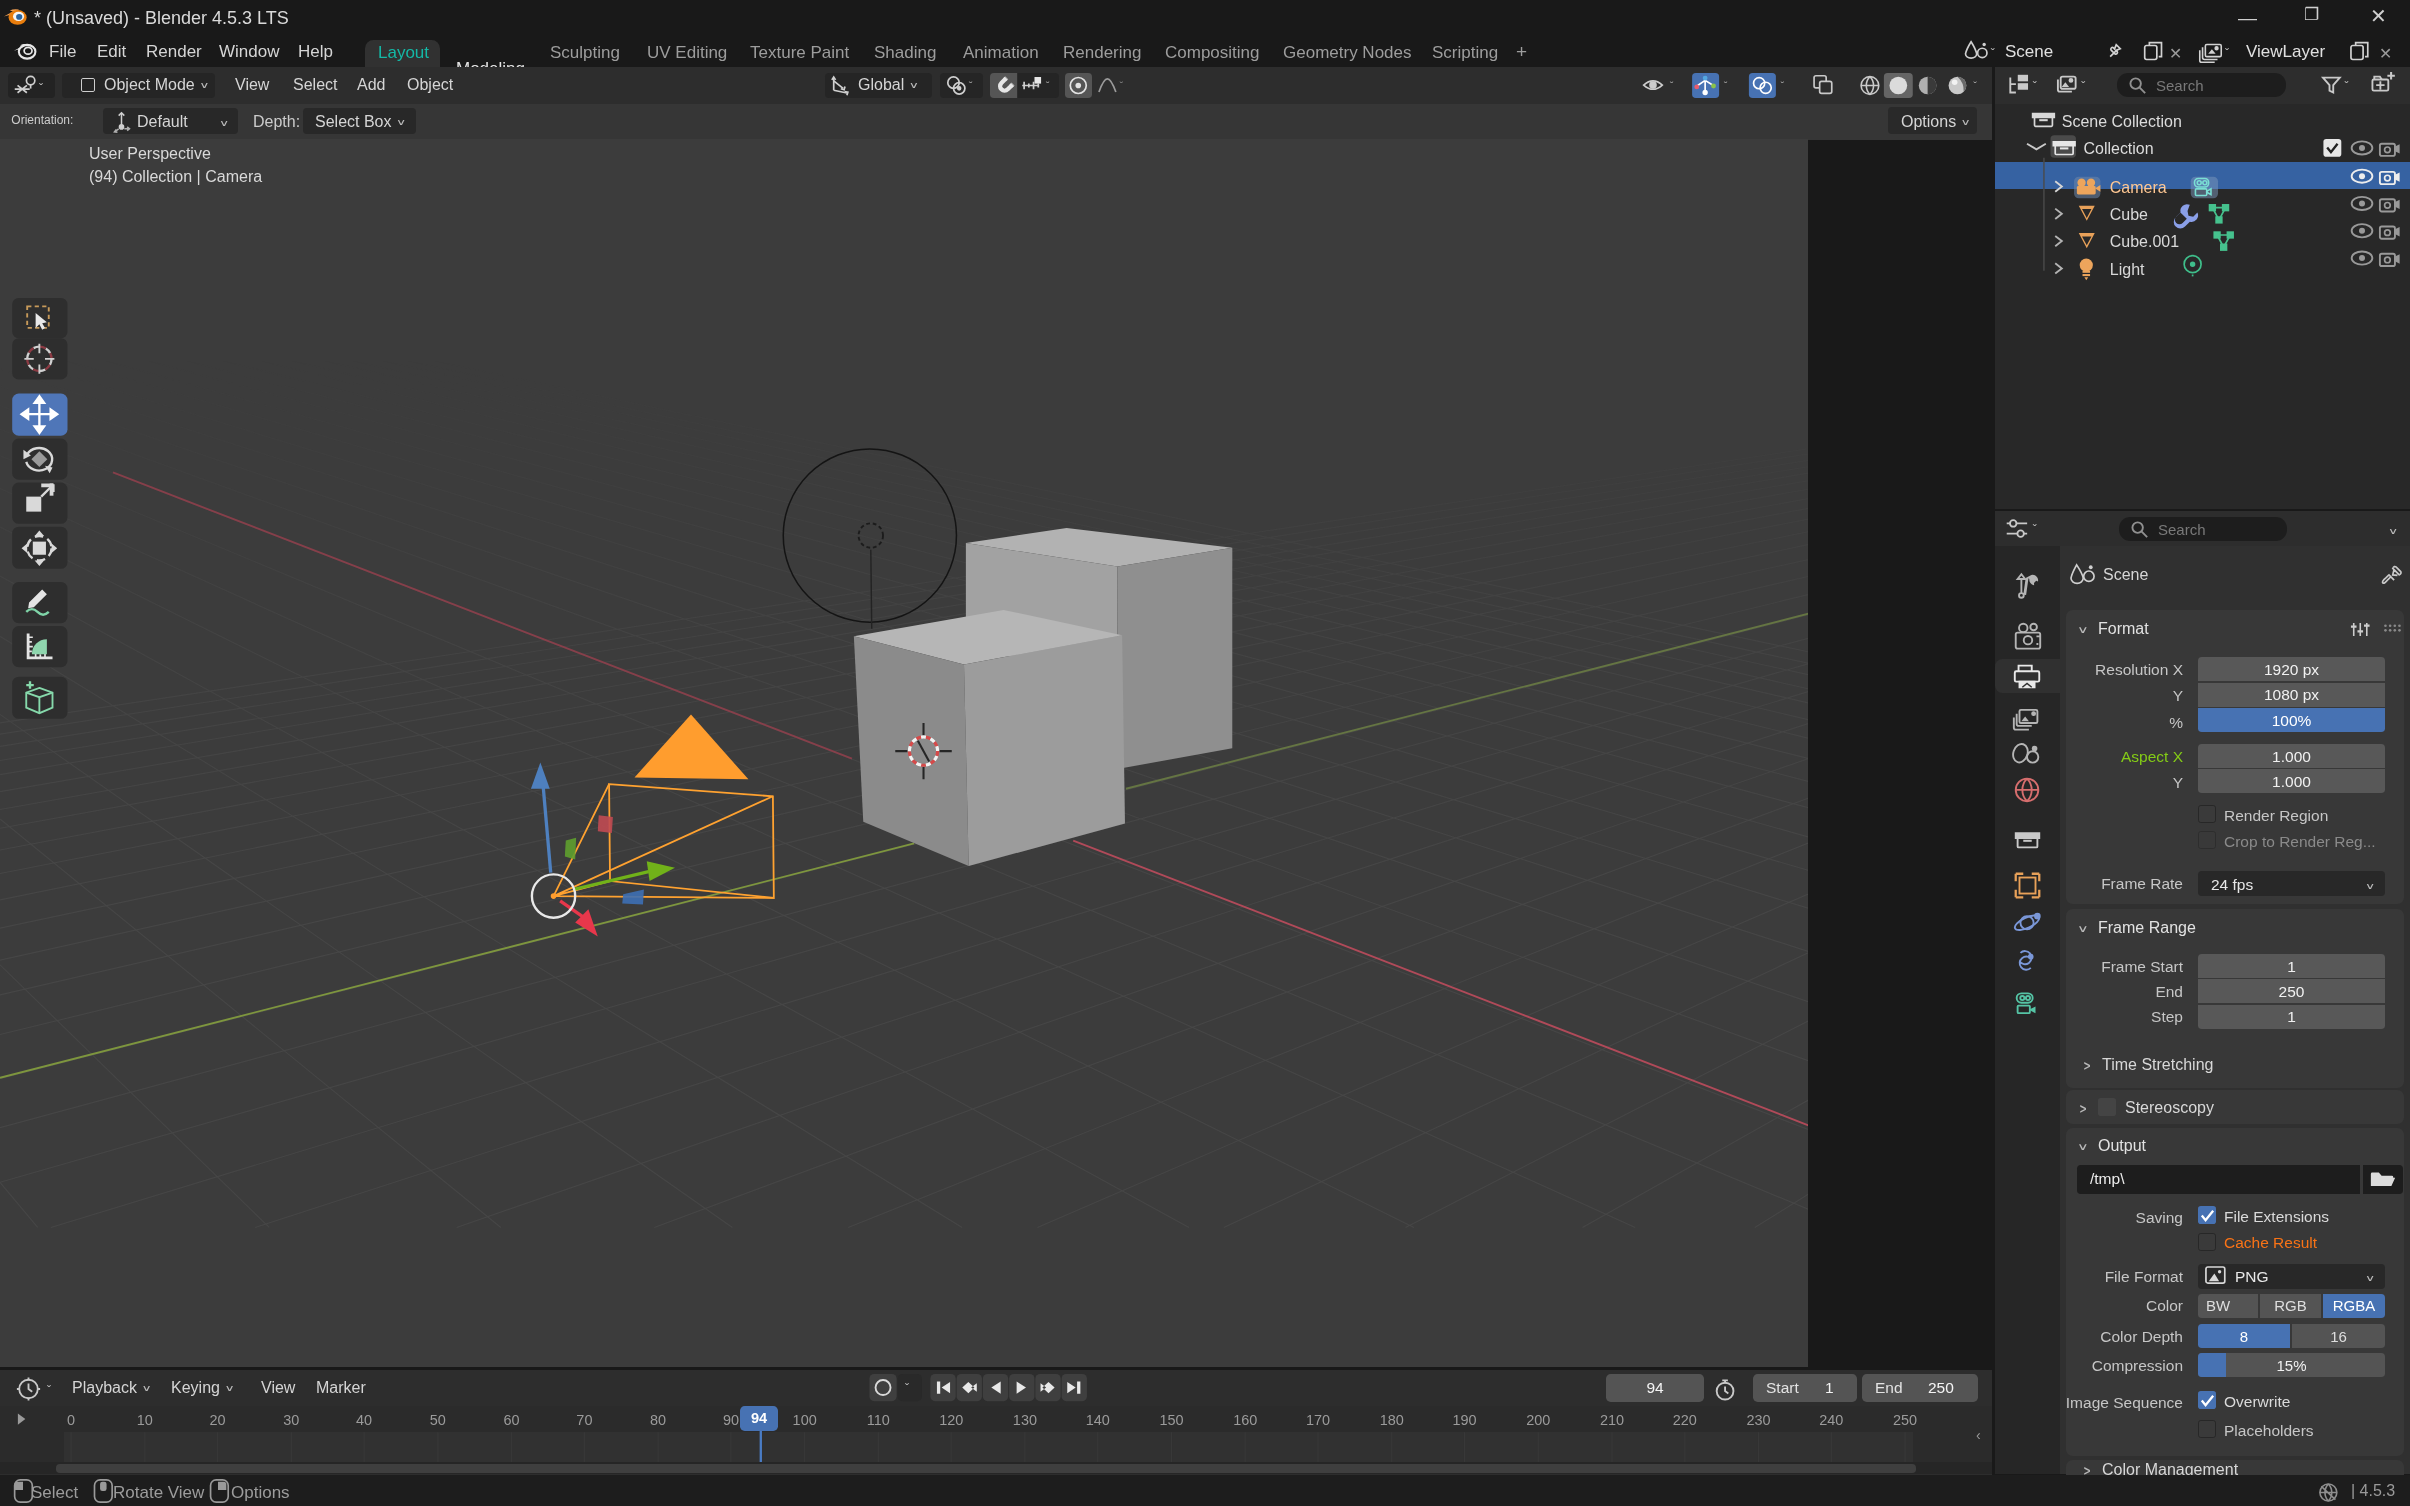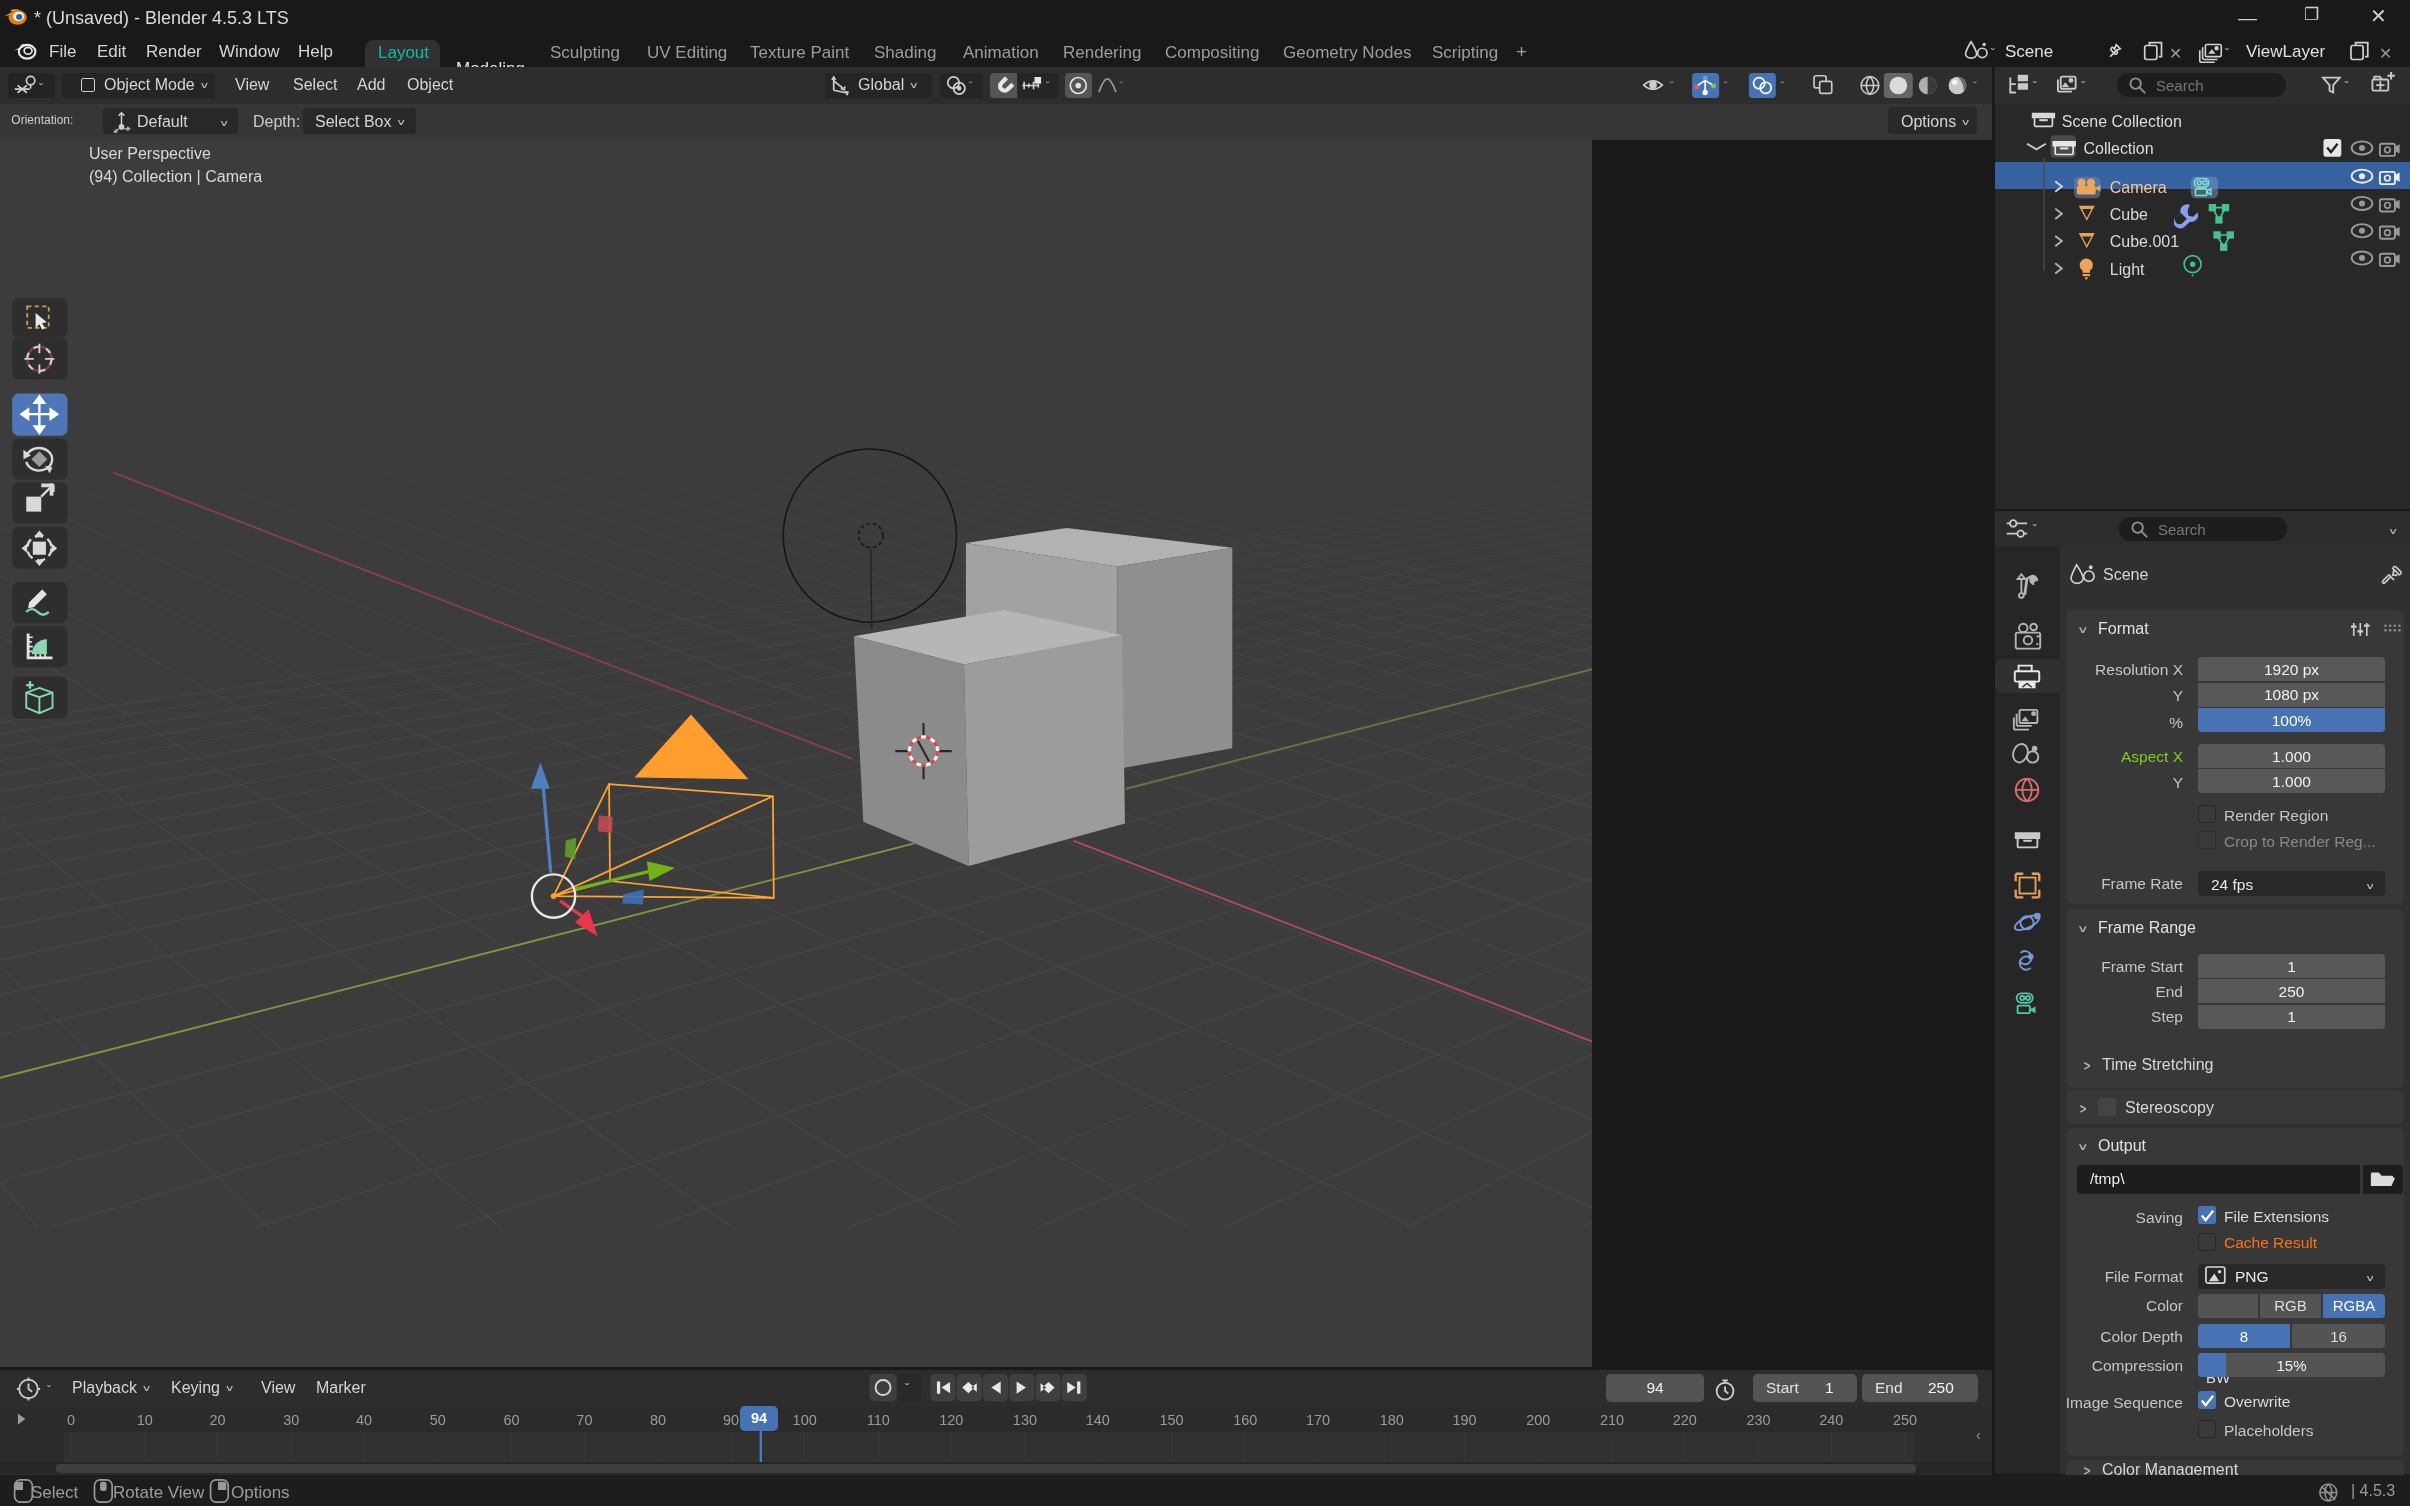--- a/index.html
+++ b/index.html
@@ -187,21 +187,21 @@
       </g>
     </svg>
 <div class="txt" style="left:137px;top:114px;font-size:16px">Default</div>
 <div class="txt" style="left:219px;top:114px"><span class="chev">∨</span></div>
 <div class="txt" style="left:253px;top:114px;font-size:16px;color:#cccccc">Depth:</div>
 <div class="abs" style="left:303px;top:108px;width:113px;height:26px;background:#282828;border-radius:3.8px"></div>
 <div class="txt" style="left:315px;top:114px;font-size:16px">Select Box <span class="chev">∨</span></div>
 <div class="abs" style="left:1888px;top:107px;width:89px;height:27px;background:#292929;border-radius:3.8px"></div>
 <div class="txt" style="left:1901px;top:114px;font-size:16px">Options <span class="chev">∨</span></div>
 
-<div class="abs" id="viewport" style="left:0;top:139px;width:1592px;height:1228px;background:#3c3c3c;overflow:hidden">
+<div class="abs" id="viewport" style="left:0;top:139px;width:1808px;height:1228px;background:#3c3c3c;overflow:hidden">
 <svg width="1992" height="1228" style="position:absolute;left:0;top:0" viewBox="0 0 2116 1304">
  <defs>
   <linearGradient id="fade" x1="0" y1="0" x2="0" y2="1">
    <stop offset="0.18" stop-color="#fff" stop-opacity="0"></stop>
    <stop offset="0.4" stop-color="#fff" stop-opacity="0.75"></stop>
    <stop offset="0.58" stop-color="#fff" stop-opacity="1"></stop>
   </linearGradient>
   <mask id="gridmask">
             <rect x="0" y="0" width="2116" height="1304" fill="url(#fade)"></rect>
           </mask>
@@ -814,21 +814,21 @@
       <rect x="1" y="1" width="20" height="17" rx="2" fill="none" stroke="#d8d8d8" stroke-width="1.8"></rect>
       <circle cx="15.5" cy="6" r="1.8" fill="#d8d8d8"></circle>
       <path d="M4 16 l6 -8 l5 8 Z" fill="#d8d8d8"></path>
     </svg>
 <div class="txt" style="left:2235px;top:1269px;font-size:15.5px;color:#e8e8e8">PNG</div>
 <div class="txt" style="left:2365px;top:1269px"><span class="chev">∨</span></div>
 <div class="txt" style="right:228px;top:1298px;font-size:15.5px;color:#c6c6c6">Color</div>
 <div class="abs" style="left:2198px;top:1294px;width:60px;height:23.5px;background:#545454;border-radius:3.8px 0 0 3.8px"></div>
 <div class="abs" style="left:2260px;top:1294px;width:61px;height:23.5px;background:#545454"></div>
 <div class="abs" style="left:2323px;top:1294px;width:62px;height:23.5px;background:#4772b3;border-radius:0 3.8px 3.8px 0"></div>
-<div class="txt" style="left:2198px;top:1370px;width:40px;text-align:center;font-size:15px;color:#dedede">BW</div>
+<div class="txt" style="left:2198px;top:1298px;width:40px;text-align:center;font-size:15px;color:#dedede">BW</div>
 <div class="txt" style="left:2260px;top:1298px;width:61px;text-align:center;font-size:15px;color:#dedede">RGB</div>
 <div class="txt" style="left:2323px;top:1298px;width:62px;text-align:center;font-size:15px;color:#fff">RGBA</div>
 <div class="txt" style="right:228px;top:1329px;font-size:15.5px;color:#c6c6c6">Color Depth</div>
 <div class="abs" style="left:2198px;top:1324px;width:92px;height:23.5px;background:#4772b3;border-radius:3.8px 0 0 3.8px"></div>
 <div class="abs" style="left:2292px;top:1324px;width:93px;height:23.5px;background:#545454;border-radius:0 3.8px 3.8px 0"></div>
 <div class="txt" style="left:2198px;top:1329px;width:92px;text-align:center;font-size:15px;color:#fff">8</div>
 <div class="txt" style="left:2292px;top:1329px;width:93px;text-align:center;font-size:15px;color:#dedede">16</div>
 <div class="txt" style="right:228px;top:1358px;font-size:15.5px;color:#c6c6c6">Compression</div>
 <div class="abs" style="left:2198px;top:1353px;width:187px;height:23.5px;background:#545454;border-radius:3.8px;overflow:hidden">
       <div style="position:absolute;left:0;top:0;width:28px;height:23.5px;background:#4772b3"></div>

